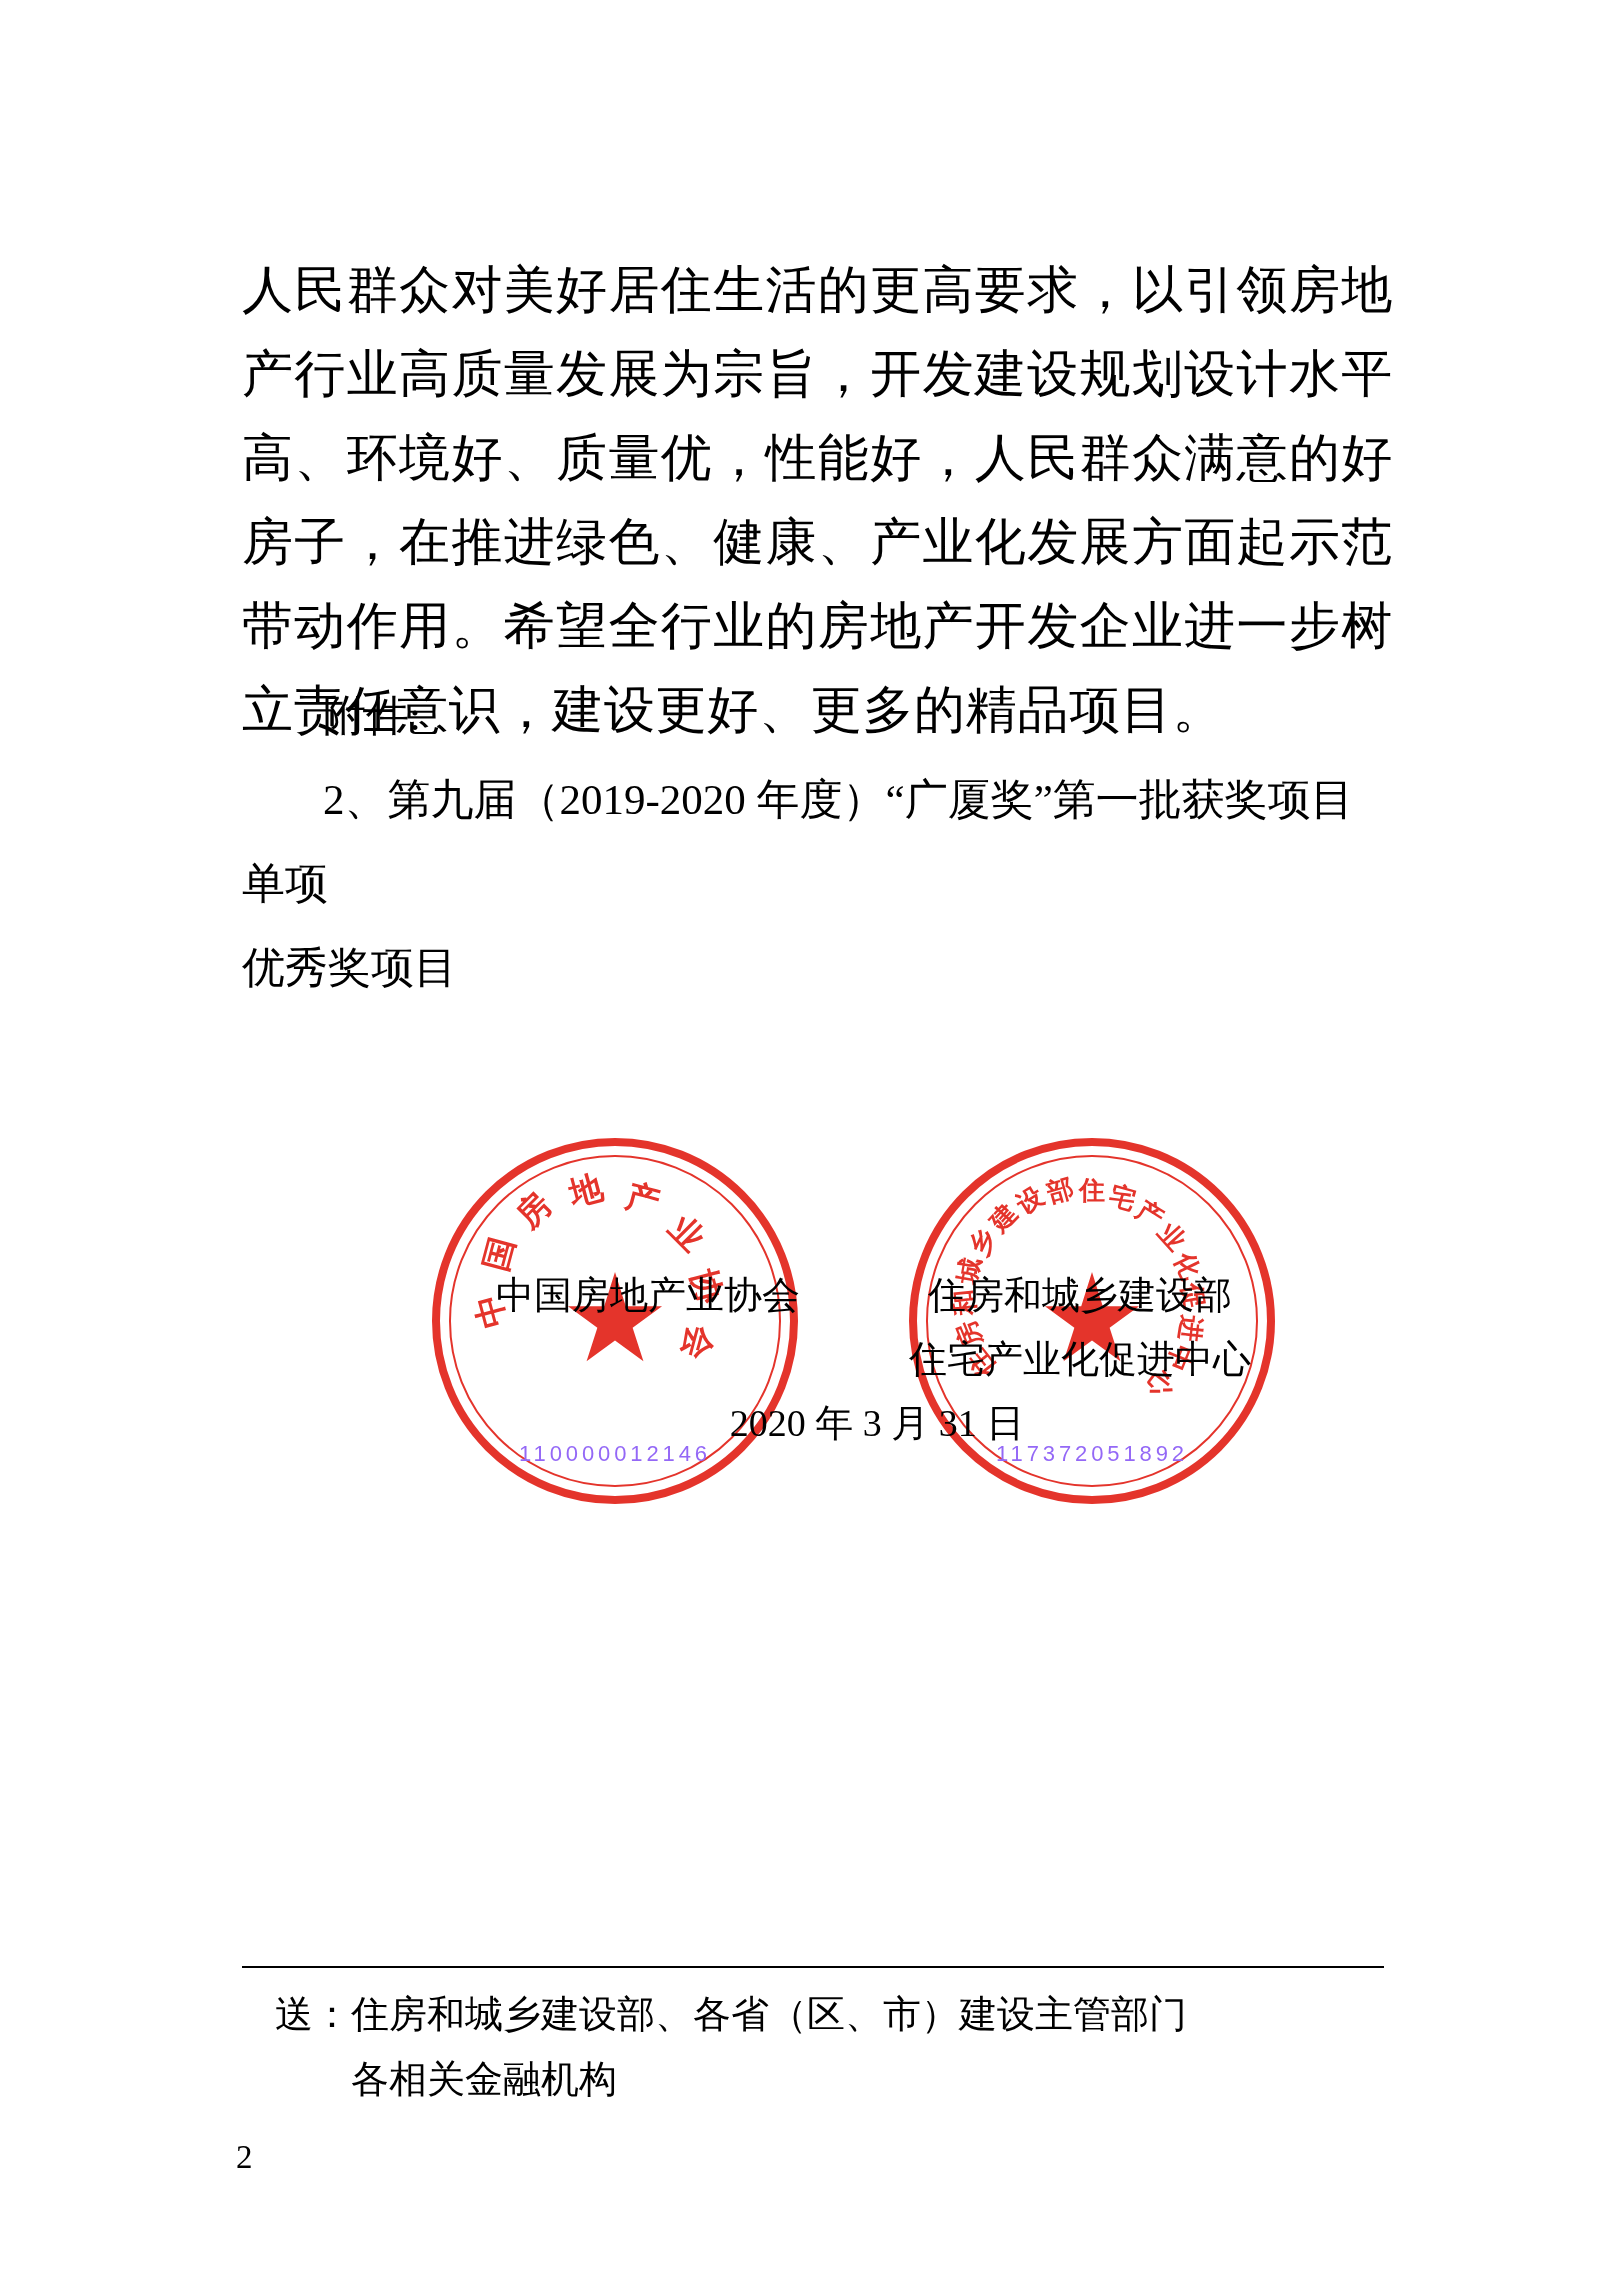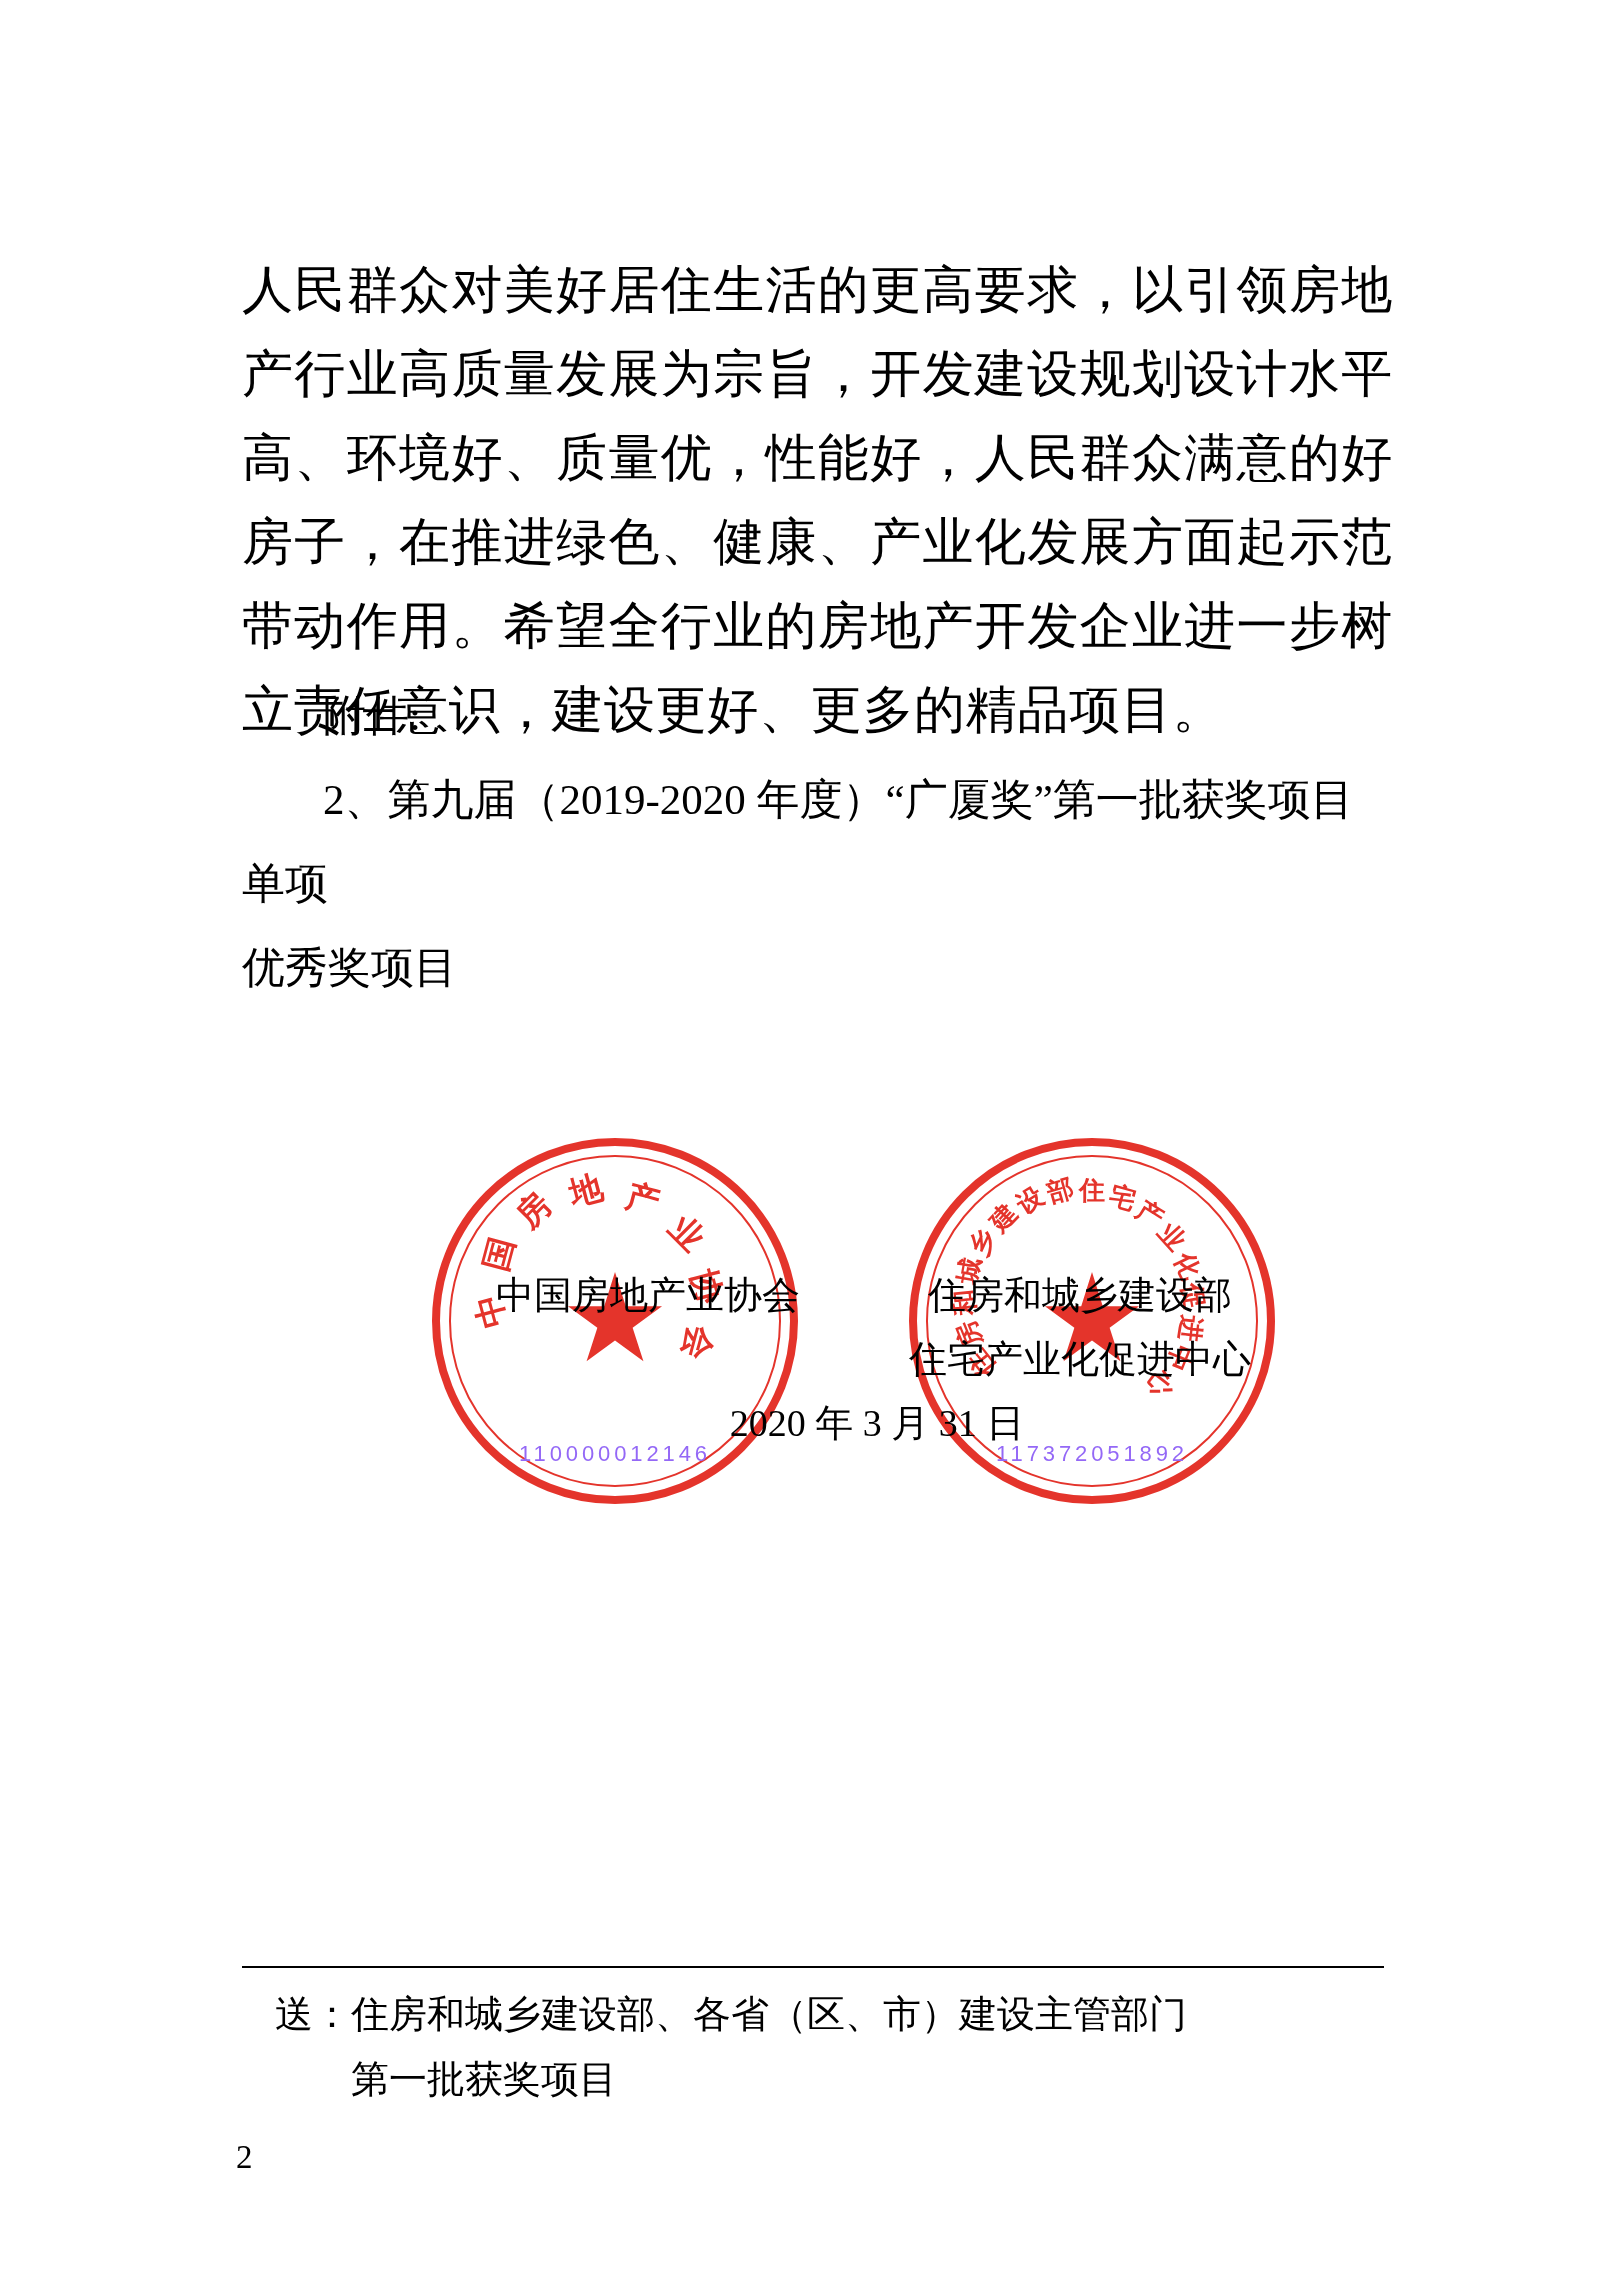--- a/index.html
+++ b/index.html
@@ -235,19 +235,19 @@
     <div class="sign-col-right">
       <div>住房和城乡建设部</div>
       <div>住宅产业化促进中心</div>
     </div>
     <div class="sign-date">2020 年 3 月 31 日</div>
   </div>
 
   <div class="footer-rule"></div>
   <div class="footer-text">
     <div>送：住房和城乡建设部、各省（区、市）建设主管部门</div>
-    <div class="footer-line2">第一批获奖项目</div>
+    <div class="footer-line2">各相关金融机构</div>
   </div>
 
   <div class="page-number">2</div>
 
 </div>
 
 
 </body></html>

